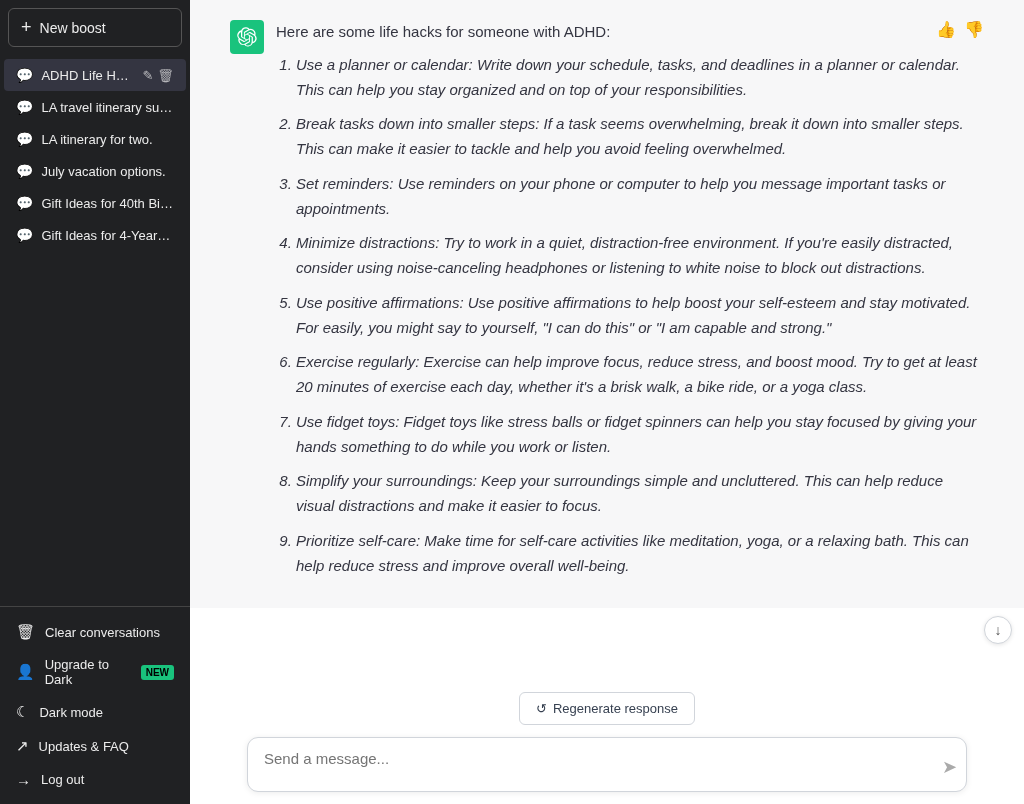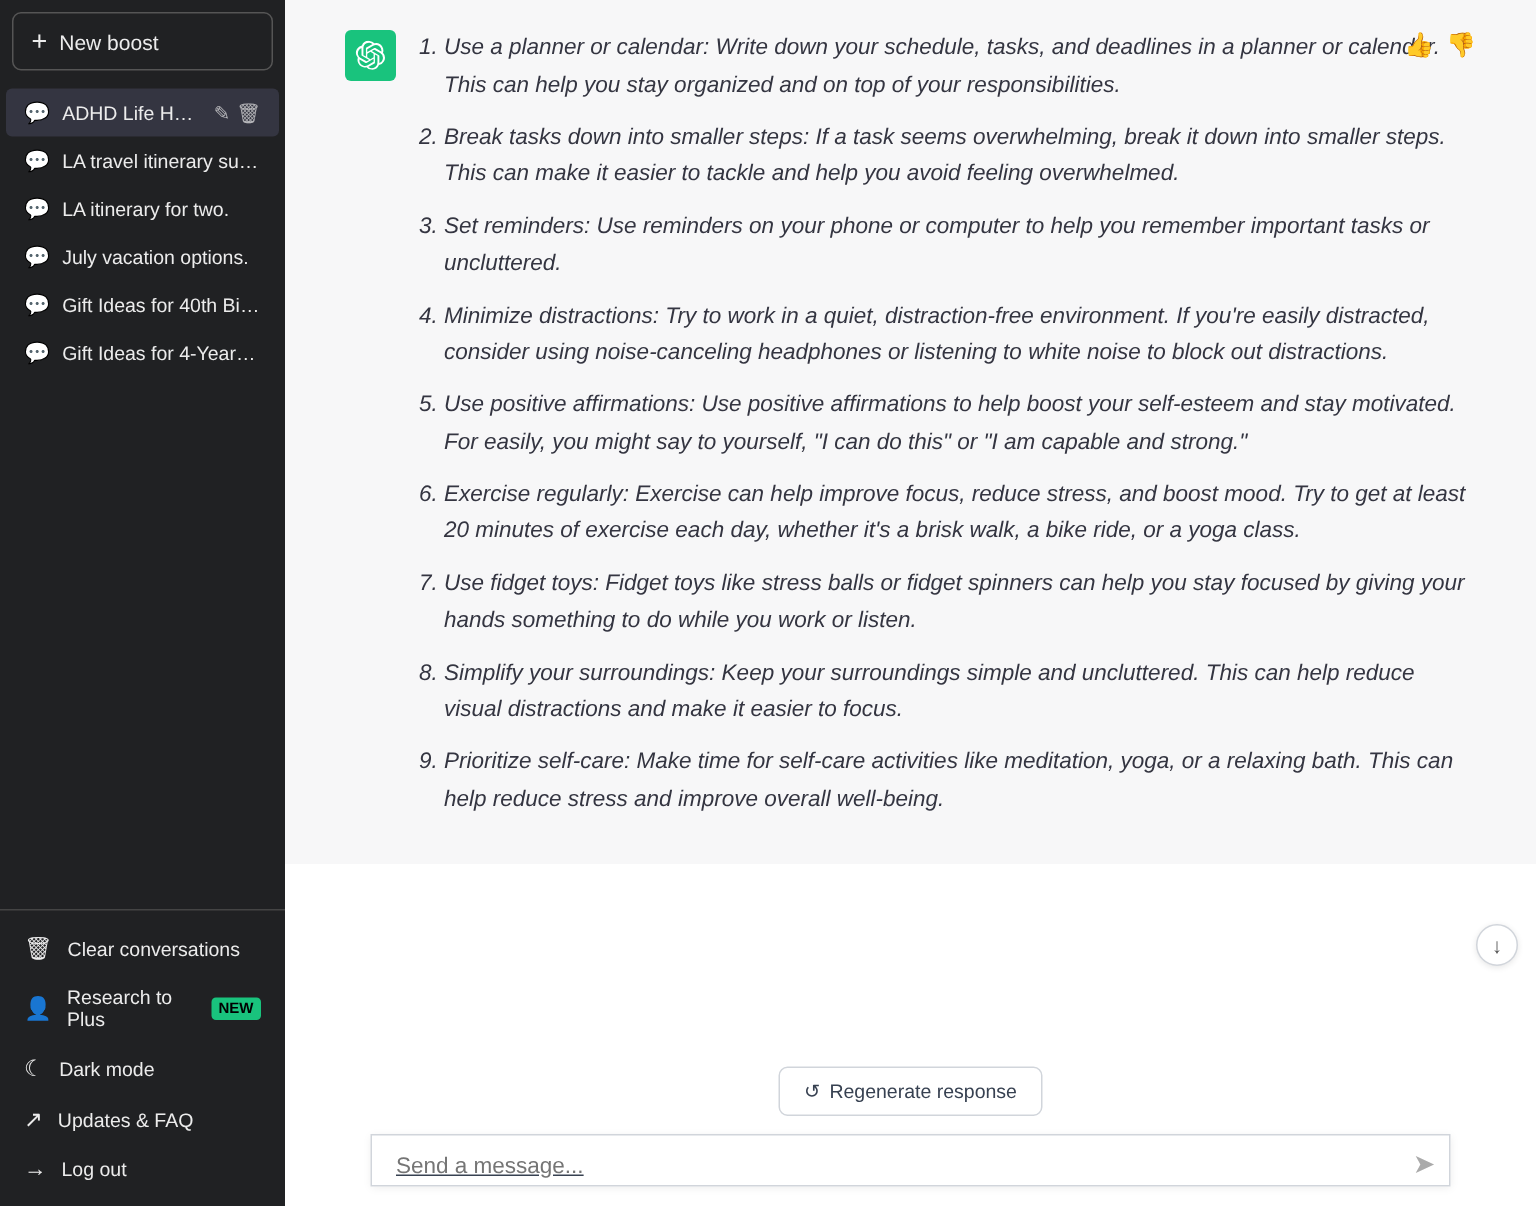--- a/index.html
+++ b/index.html
@@ -197,30 +197,29 @@
       cursor: pointer;
       margin-bottom: 12px;
     }
     .input-row {
       width: 100%;
       max-width: 720px;
       position: relative;
     }
     .chat-input {
       width: 100%;
-      padding: 12px 44px 4px 16px;
+      padding: 12px 44px 24px 16px;
       border: 1px solid #d1d5db;
-      border-radius: 0;
+      border-radius: 11px;
       font-size: 15px;
       color: #374151;
       outline: none;
       resize: none;
       box-shadow: 0 1px 6px rgba(0,0,0,0.08);
       font-family: inherit;
-      text-decoration: underline;
     }
     .send-btn {
       position: absolute;
       right: 10px;
       top: 50%;
       transform: translateY(-50%);
       background: none;
       border: none;
       cursor: pointer;
       color: #aaa;
@@ -299,21 +298,21 @@
 
   <div class="sidebar-bottom">
 
   <div class="sidebar-bottom-item">
       <span class="icon">🗑</span>
       <span>Clear conversations</span>
 
     </div>
       <div class="sidebar-bottom-item">
       <span class="icon">👤</span>
-      <span>Research to Plus</span>
+      <span>Upgrade to Dark</span>
       <span class="new-badge">NEW</span>
     </div>
       <div class="sidebar-bottom-item">
       <span class="icon">☾</span>
       <span>Dark mode</span>
 
     </div>
       <div class="sidebar-bottom-item">
       <span class="icon">↗</span>
       <span>Updates &amp; FAQ</span>
@@ -332,24 +331,25 @@
 
 
     <div class="ai-msg">
       <div class="ai-avatar">
 
         <svg width="20" height="20" viewBox="0 0 41 41" fill="none" xmlns="http://www.w3.org/2000/svg">
           <path d="M37.532 16.87a9.963 9.963 0 0 0-.856-8.184 10.078 10.078 0 0 0-10.855-4.835 9.964 9.964 0 0 0-6.616-3.288 10.079 10.079 0 0 0-10.518 6.174 9.967 9.967 0 0 0-6.69 4.86 10.079 10.079 0 0 0 1.24 11.817 9.965 9.965 0 0 0 .856 8.185 10.079 10.079 0 0 0 10.855 4.835 9.965 9.965 0 0 0 6.617 3.288 10.079 10.079 0 0 0 10.525-6.179 9.967 9.967 0 0 0 6.69-4.86 10.079 10.079 0 0 0-1.243-11.813zM22.498 37.886a7.474 7.474 0 0 1-4.799-1.735c.061-.033.168-.091.237-.134l7.964-4.6a1.294 1.294 0 0 0 .655-1.134V19.054l3.366 1.944a.12.12 0 0 1 .066.092v9.299a7.505 7.505 0 0 1-7.49 7.496zM6.392 31.006a7.471 7.471 0 0 1-.894-5.023c.06.036.162.099.237.141l7.964 4.6a1.297 1.297 0 0 0 1.308 0l9.724-5.614v3.888a.12.12 0 0 1-.048.103l-8.051 4.649a7.504 7.504 0 0 1-10.24-2.744zM4.297 13.62A7.469 7.469 0 0 1 8.2 10.333c0 .068-.004.19-.004.274v9.201a1.294 1.294 0 0 0 .654 1.132l9.723 5.614-3.366 1.944a.12.12 0 0 1-.114.012L7.044 23.86a7.504 7.504 0 0 1-2.747-10.24zm27.658 6.437l-9.724-5.615 3.367-1.943a.121.121 0 0 1 .114-.012l8.048 4.648a7.498 7.498 0 0 1-1.158 13.528v-9.476a1.293 1.293 0 0 0-.647-1.13zm3.35-5.043c-.059-.037-.162-.099-.236-.141l-7.965-4.6a1.298 1.298 0 0 0-1.308 0l-9.723 5.614v-3.888a.12.12 0 0 1 .048-.103l8.05-4.645a7.497 7.497 0 0 1 11.135 7.763zm-21.063 6.929l-3.367-1.944a.12.12 0 0 1-.065-.092v-9.299a7.497 7.497 0 0 1 12.293-5.756 6.94 6.94 0 0 0-.236.134l-7.965 4.6a1.294 1.294 0 0 0-.654 1.132l-.006 11.225zm1.829-3.943l4.33-2.501 4.332 2.499v4.997l-4.331 2.5-4.331-2.5V18z" fill="currentColor"></path>
         </svg>
       </div>
       <div class="ai-msg-content">
+        <p>Here are some life hacks for someone with ADHD:</p>
         <ol id="ai-list">
             <li>Use a planner or calendar: Write down your schedule, tasks, and deadlines in a planner or calendar. This can help you stay organized and on top of your responsibilities.</li>
             <li>Break tasks down into smaller steps: If a task seems overwhelming, break it down into smaller steps. This can make it easier to tackle and help you avoid feeling overwhelmed.</li>
-            <li>Set reminders: Use reminders on your phone or computer to help you remember important tasks or uncluttered.</li>
+            <li>Set reminders: Use reminders on your phone or computer to help you message important tasks or appointments.</li>
             <li>Minimize distractions: Try to work in a quiet, distraction-free environment. If you're easily distracted, consider using noise-canceling headphones or listening to white noise to block out distractions.</li>
             <li>Use positive affirmations: Use positive affirmations to help boost your self-esteem and stay motivated. For easily, you might say to yourself, "I can do this" or "I am capable and strong."</li>
             <li>Exercise regularly: Exercise can help improve focus, reduce stress, and boost mood. Try to get at least 20 minutes of exercise each day, whether it's a brisk walk, a bike ride, or a yoga class.</li>
             <li>Use fidget toys: Fidget toys like stress balls or fidget spinners can help you stay focused by giving your hands something to do while you work or listen.</li>
             <li>Simplify your surroundings: Keep your surroundings simple and uncluttered. This can help reduce visual distractions and make it easier to focus.</li>
             <li>Prioritize self-care: Make time for self-care activities like meditation, yoga, or a relaxing bath. This can help reduce stress and improve overall well-being.</li>
           </ol>
       </div>
       <div class="ai-msg-actions">
         <span title="Good response">👍</span>

